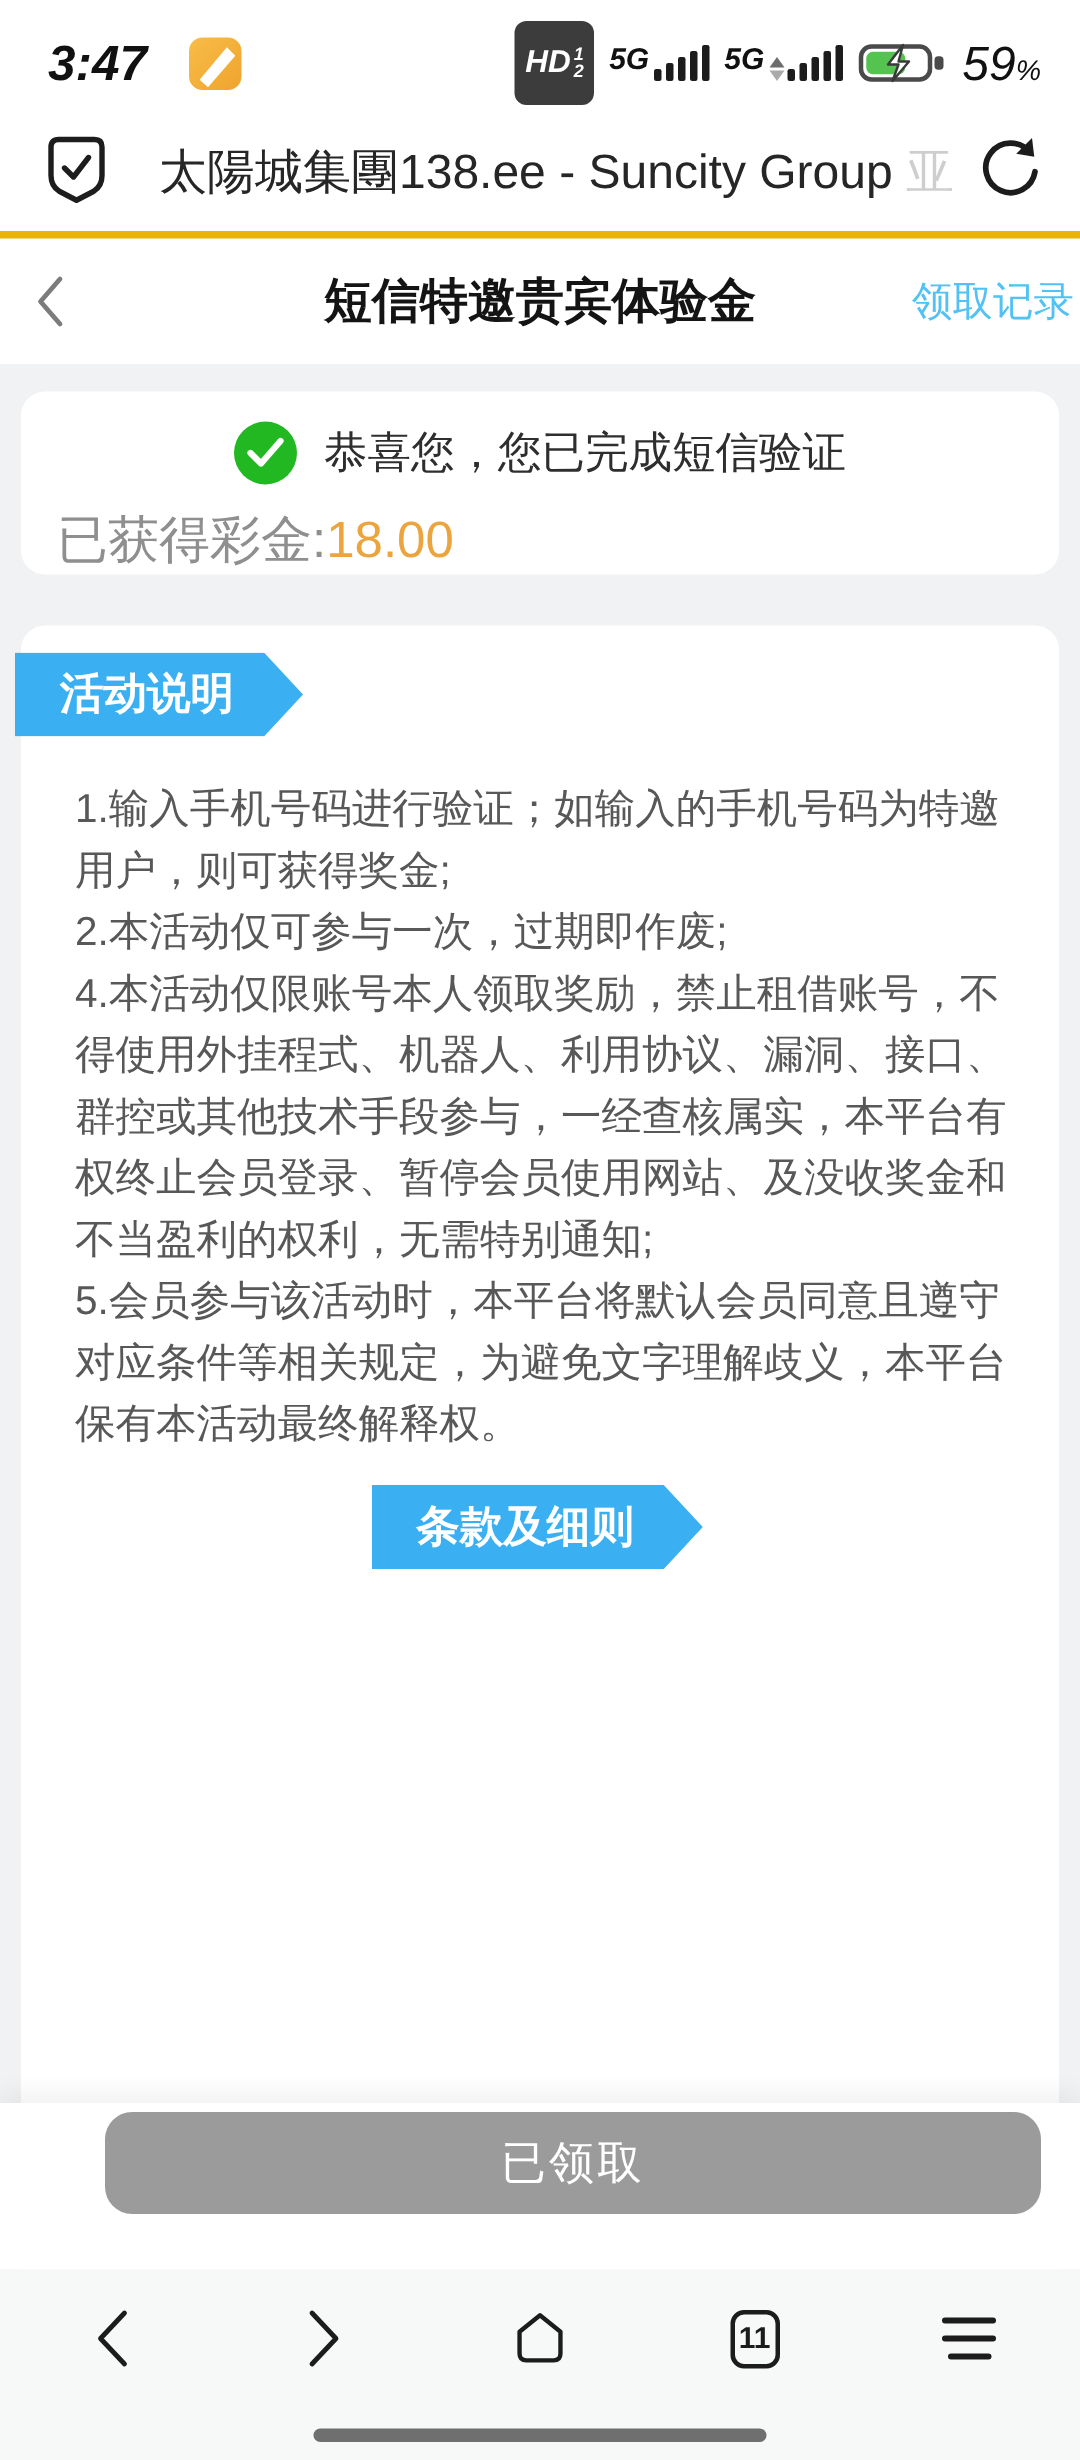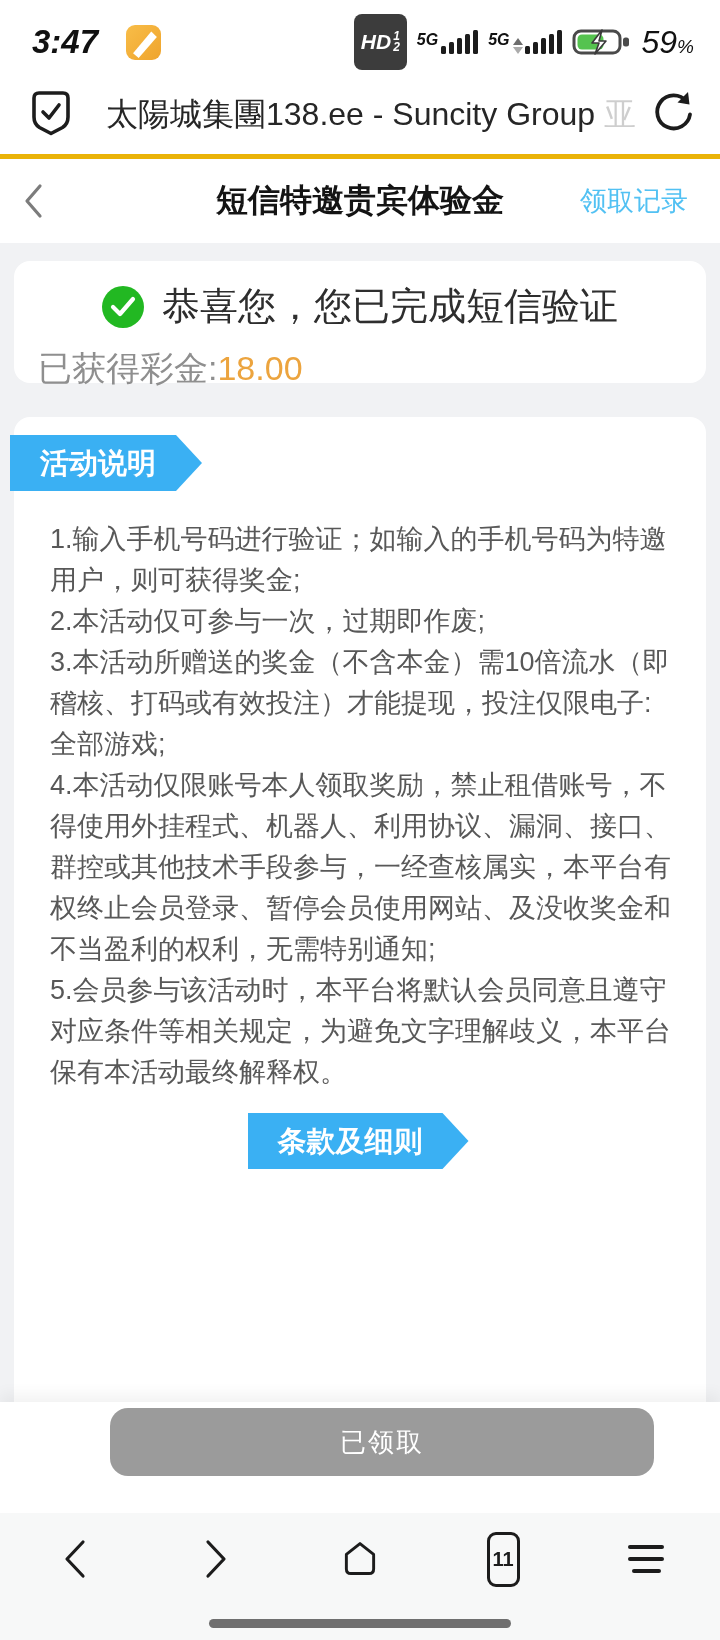--- a/index.html
+++ b/index.html
@@ -11,73 +11,73 @@
   .sb-time{font-size:33px;font-weight:600;color:#111;}
   .note-icon{width:35px;height:35px;border-radius:9px;background:linear-gradient(135deg,#f8bd48,#efa42d);
     margin-left:28px;position:relative;overflow:hidden;}
   .note-icon::after{content:"";position:absolute;inset:0;background:#fff;
     clip-path:polygon(20% 82%,72% 20%,88% 36%,36% 96%);}
   .sb-right{margin-left:auto;display:flex;align-items:center;gap:10px;}
   .hd-badge{background:#3c3c3c;color:#fff;border-radius:8px;display:flex;align-items:center;padding:16px 7px;gap:2px;}
   .hd-badge .hd{font-size:21px;font-weight:700;line-height:24px;}
   .hd-badge .sims{display:flex;flex-direction:column;font-size:12px;line-height:11px;font-weight:700;}
   .net{display:flex;align-items:flex-end;}
-  .net .g5{font-size:16px;font-weight:700;color:#111;align-self:flex-start;margin-right:3px;line-height:20px;}
+  .net .g5{font-size:20px;font-weight:700;color:#111;align-self:flex-start;margin-right:3px;line-height:20px;}
   .bars{display:flex;align-items:flex-end;gap:3px;}
   .bar{width:5px;background:#1c1c1c;border-radius:1.5px;}
   .b1{height:8px;}.b2{height:12px;}.b3{height:16px;}.b4{height:20px;}.b5{height:24px;}
   .updown{display:flex;flex-direction:column;align-items:center;margin:0 2px 0 0;align-self:flex-end;}
   .tri-up{width:0;height:0;border-left:5px solid transparent;border-right:5px solid transparent;border-bottom:7px solid #6d6d6d;}
   .tri-down{width:0;height:0;border-left:5px solid transparent;border-right:5px solid transparent;border-top:7px solid #ababab;margin-top:2px;}
   .battery{display:flex;align-items:center;gap:6px;}
   .pct{font-size:32px;color:#111;}
   .pct-sign{font-size:19px;color:#111;}
 
   
   .address-bar{height:78px;display:flex;align-items:center;padding:0 24px 0 30px;box-sizing:border-box;}
   .addr-title{font-size:32px;color:#262626;margin-left:34px;white-space:nowrap;overflow:hidden;flex:1;}
   .addr-cut{opacity:.22;}
 
   
   .page-header{height:84px;background:#fff;border-top:5px solid #eab308;border-bottom:2px solid #e8e9ea;
     position:relative;display:flex;align-items:center;justify-content:center;}
   .back-btn{position:absolute;left:22px;top:24px;}
   .header-title{font-size:32px;font-weight:700;color:#141414;}
-  .history-link{position:absolute;right:32px;font-size:27px;color:#52c1f3;}
+  .history-link{position:absolute;right:4px;font-size:27px;color:#52c1f3;}
 
   
   .content{position:absolute;top:243px;left:0;right:0;bottom:0;background:#f1f2f4;overflow:hidden;}
   .success-card{margin:18px 14px 0;background:#fff;border-radius:16px;height:122px;box-sizing:border-box;}
   .sc-row{display:flex;align-items:center;justify-content:center;padding-top:20px;gap:18px;}
   .check-circle{width:42px;height:42px;border-radius:50%;background:#22b822;display:flex;align-items:center;justify-content:center;flex:0 0 auto;}
-  .sc-msg{font-size:38px;color:#2e2e2e;}
+  .sc-msg{font-size:29px;color:#2e2e2e;}
   .sc-reward{margin:14px 0 0 24px;font-size:34px;color:#8f8f8f;}
   .sc-amount{color:#eca43e;}
 
   .rules-card{margin:34px 14px 0;background:#fff;border-radius:16px;padding-top:18px;height:1400px;box-sizing:border-box;}
   .ribbon{display:inline-block;margin-left:-4px;background:#3ab0f3;color:#fff;font-size:29px;font-weight:700;
     line-height:56px;padding:0 46px 0 30px;
     clip-path:polygon(0 0,calc(100% - 26px) 0,100% 50%,calc(100% - 26px) 100%,0 100%);}
   .ribbon-wrap2{margin-top:20px;text-align:center;}
   .rule-list{padding:28px 34px 0 36px;font-size:27px;line-height:41px;color:#585858;overflow-wrap:break-word;}
   .rule-list p{margin:0;}
   .rule-list2{padding-top:22px;}
 
   
   .footer{position:absolute;left:0;right:0;top:1402px;height:111px;background:#fff;
     box-shadow:0 -8px 14px rgba(0,0,0,.05);display:flex;justify-content:center;}
-  .claimed-btn{margin-top:6px;width:544px;height:68px;background:#9b9b9b;border:none;border-radius:18px;
-    color:#fff;font-size:26px;display:flex;align-items:center;justify-content:center;letter-spacing:2px;
+  .claimed-btn{margin-top:6px;width:624px;height:68px;background:#9b9b9b;border:none;border-radius:18px;
+    color:#fff;font-size:30px;display:flex;align-items:center;justify-content:center;letter-spacing:2px;
     font-family:inherit;margin-left:44px;}
 
   
   .navbar{position:absolute;left:0;right:0;top:1513px;bottom:0;background:#f7f8f8;}
   .nav-icons{display:flex;align-items:center;justify-content:space-between;padding:24px 54px 0;}
   .nav-item{width:40px;height:44px;display:flex;align-items:center;justify-content:center;}
-  .tabs-icon{width:33px;height:55px;border:3.5px solid #1c1c1c;border-radius:9px;display:flex;
+  .tabs-icon{width:33px;height:39px;border:3.5px solid #1c1c1c;border-radius:9px;display:flex;
     align-items:center;justify-content:center;font-size:20px;font-weight:700;color:#1c1c1c;box-sizing:border-box;}
   .menu-icon{display:flex;flex-direction:column;gap:8px;}
   .menu-icon .l{height:4px;background:#1c1c1c;border-radius:2px;}
   .l1,.l2{width:36px;}.l3{width:29px;}
   .gesture-bar{position:absolute;left:50%;transform:translateX(-50%);bottom:12px;width:302px;height:9px;
     border-radius:5px;background:#6f6f6f;}
 </style>
 </head>
 <body>
 
@@ -170,21 +170,20 @@
       <div class="sc-reward"><span>已获得彩金:</span><span class="sc-amount">18.00</span></div>
     </div>
 
     <div class="rules-card">
       <div>
         <span class="ribbon">活动说明</span>
       </div>
       <div class="rule-list">
         <p>1.输入手机号码进行验证；如输入的手机号码为特邀用户，则可获得奖金;</p>
         <p>2.本活动仅可参与一次，过期即作废;</p>
-        <p>3.本活动所赠送的奖金（不含本金）需10倍流水（即稽核、打码或有效投注）才能提现，投注仅限电子:全部游戏;</p>
         <p>4.本活动仅限账号本人领取奖励，禁止租借账号，不得使用外挂程式、机器人、利用协议、漏洞、接口、群控或其他技术手段参与，一经查核属实，本平台有权终止会员登录、暂停会员使用网站、及没收奖金和不当盈利的权利，无需特别通知;</p>
         <p>5.会员参与该活动时，本平台将默认会员同意且遵守对应条件等相关规定，为避免文字理解歧义，本平台保有本活动最终解释权。</p>
       </div>
       <div class="ribbon-wrap2">
         <span class="ribbon">条款及细则</span>
       </div>
     </div>
   </div>
 
   <div class="footer">

